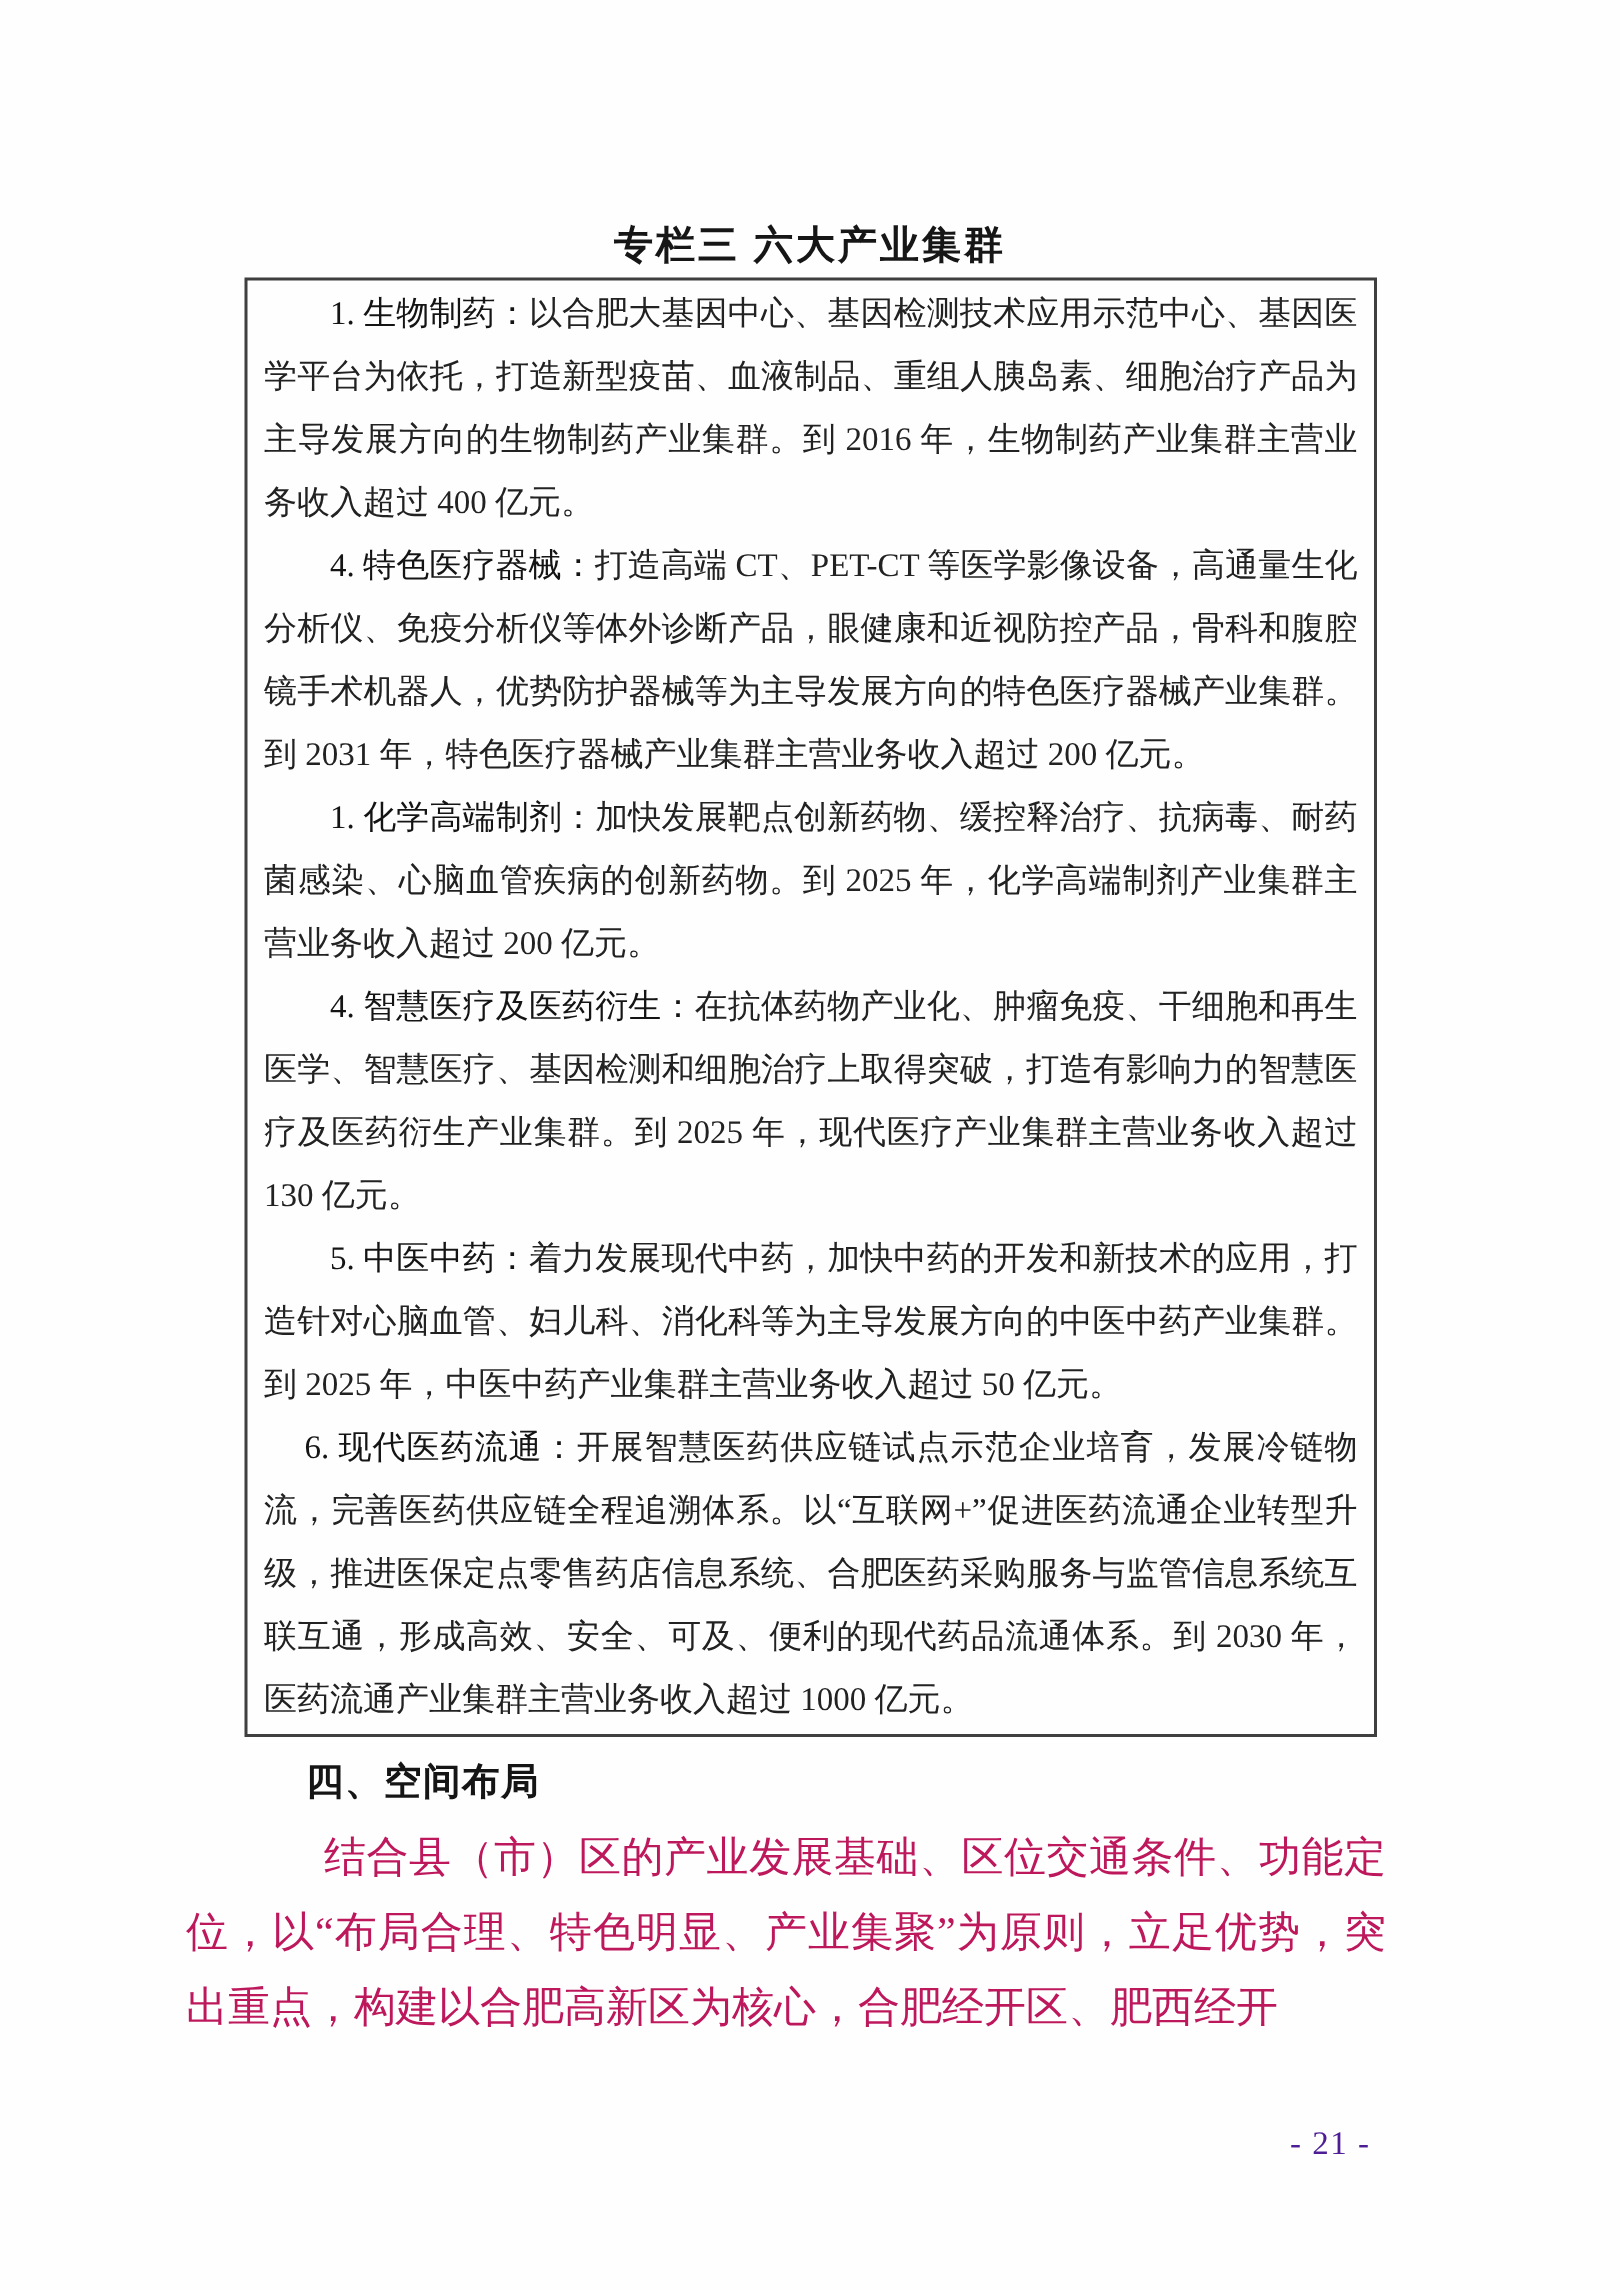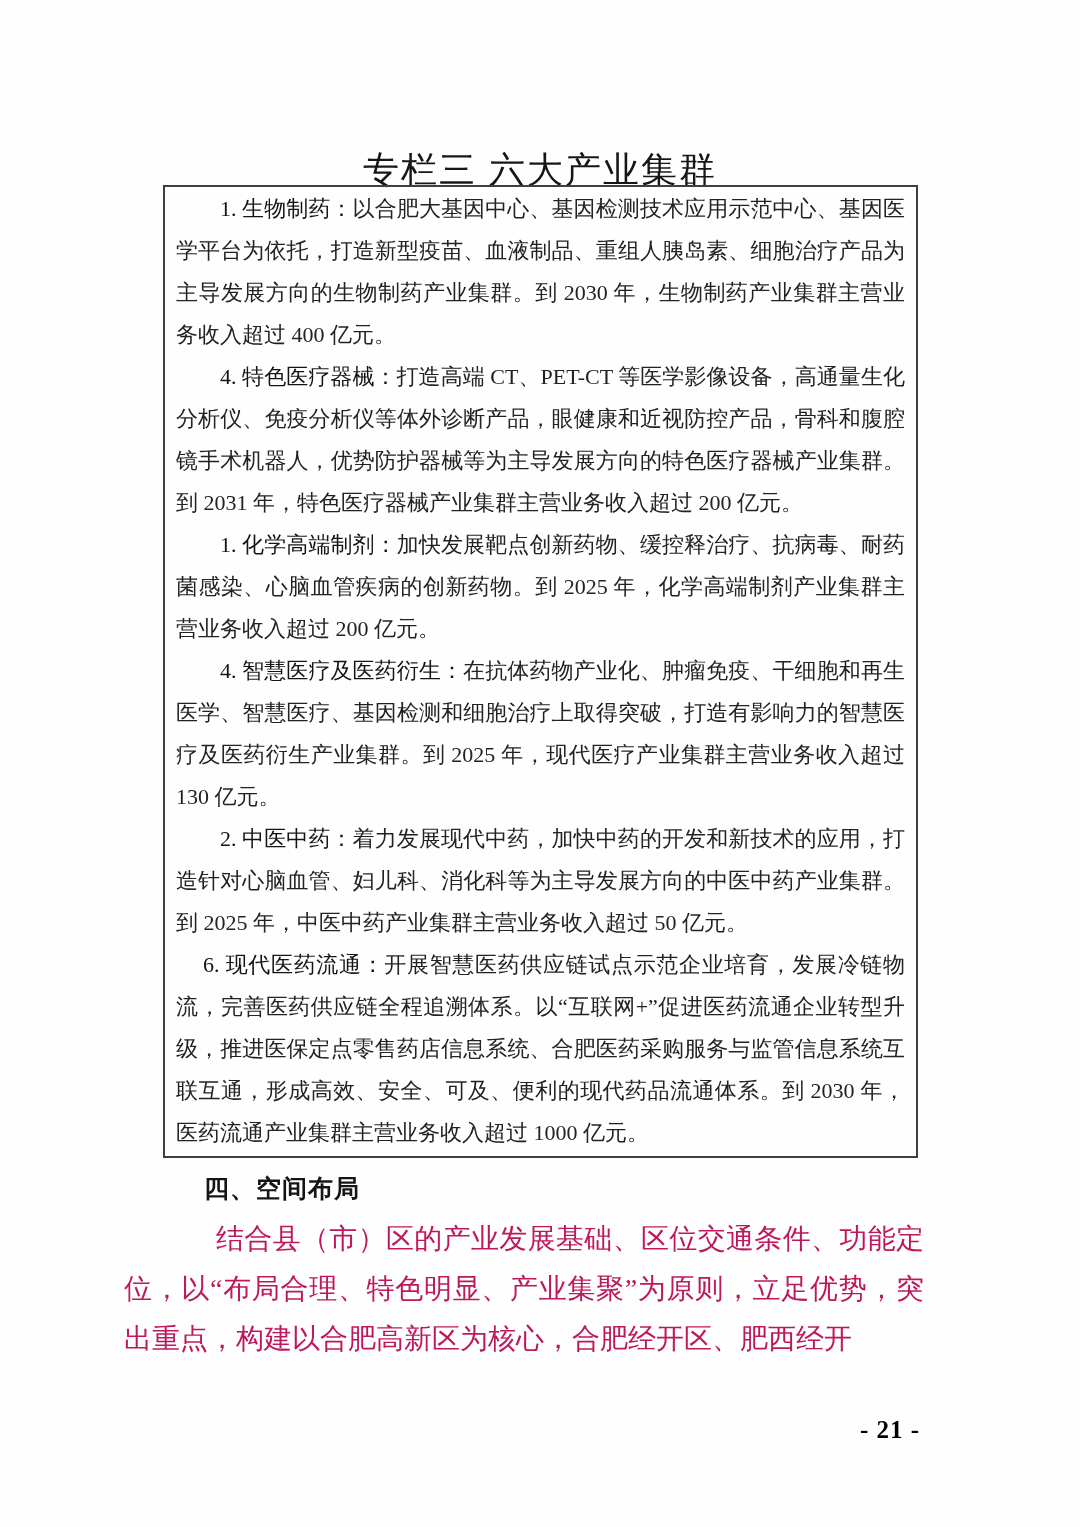--- a/index.html
+++ b/index.html
@@ -7,21 +7,21 @@
     position:relative;
     width:1080px;height:1527px;
     background:#fefefe;
     font-family:"Liberation Serif","DejaVu Serif",serif;
     color:#1b1b1b;
     overflow:hidden;
   }
   .doc-title{
     position:absolute;top:146px;left:0;width:100%;
     text-align:center;
-    font-size:36px;font-weight:400;
+    font-size:26px;font-weight:700;
     font-family:"Liberation Sans","DejaVu Sans",sans-serif;
     letter-spacing:2px;
     color:#161616;
   }
   .cluster-box{
     position:absolute;left:163px;top:185px;
     width:755px;height:973px;
     box-sizing:border-box;
     border:2px solid #3f3f3f;
     padding:1px 11px 0 11px;
@@ -46,36 +46,36 @@
   }
   .sec-para{
     margin:8px 0 0 0;
     font-size:28px;line-height:50px;
     text-indent:92px;
     text-align:justify;
     color:#be185d;
   }
   .page-number{
     position:absolute;left:860px;top:1416px;
-    font-size:25px;color:#000000;letter-spacing:1px;font-weight:bold;
+    font-size:22px;color:#4c1d95;letter-spacing:1px;
   }
 </style>
 </head>
 <body>
 
 <div class="page">
 
   <div class="doc-title">专栏三 六大产业集群</div>
 
   <div class="cluster-box">
-    <p><span class="lbl">1. 生物制药：</span><span>以合肥大基因中心、基因检测技术应用示范中心、基因医学平台为依托，打造新型疫苗、血液制品、重组人胰岛素、细胞治疗产品为主导发展方向的生物制药产业集群。到 2030 年，生物制药产业集群主营业务收入超过 400 亿元。</span></p>
+    <p><span class="lbl">1. 生物制药：</span><span>以合肥大基因中心、基因检测技术应用示范中心、基因医学平台为依托，打造新型疫苗、血液制品、重组人胰岛素、细胞治疗产品为主导发展方向的生物制药产业集群。到 2016 年，生物制药产业集群主营业务收入超过 400 亿元。</span></p>
     <p><span class="lbl">4. 特色医疗器械：</span><span>打造高端 CT、PET-CT 等医学影像设备，高通量生化分析仪、免疫分析仪等体外诊断产品，眼健康和近视防控产品，骨科和腹腔镜手术机器人，优势防护器械等为主导发展方向的特色医疗器械产业集群。到 2031 年，特色医疗器械产业集群主营业务收入超过 200 亿元。</span></p>
     <p><span class="lbl">1. 化学高端制剂：</span><span>加快发展靶点创新药物、缓控释治疗、抗病毒、耐药菌感染、心脑血管疾病的创新药物。到 2025 年，化学高端制剂产业集群主营业务收入超过 200 亿元。</span></p>
     <p><span class="lbl">4. 智慧医疗及医药衍生：</span><span>在抗体药物产业化、肿瘤免疫、干细胞和再生医学、智慧医疗、基因检测和细胞治疗上取得突破，打造有影响力的智慧医疗及医药衍生产业集群。到 2025 年，现代医疗产业集群主营业务收入超过 130 亿元。</span></p>
-    <p><span class="lbl">2. 中医中药：</span><span>着力发展现代中药，加快中药的开发和新技术的应用，打造针对心脑血管、妇儿科、消化科等为主导发展方向的中医中药产业集群。到 2025 年，中医中药产业集群主营业务收入超过 50 亿元。</span></p>
+    <p><span class="lbl">5. 中医中药：</span><span>着力发展现代中药，加快中药的开发和新技术的应用，打造针对心脑血管、妇儿科、消化科等为主导发展方向的中医中药产业集群。到 2025 年，中医中药产业集群主营业务收入超过 50 亿元。</span></p>
     <p class="item-6"><span class="lbl">6. 现代医药流通：</span><span>开展智慧医药供应链试点示范企业培育，发展冷链物流，完善医药供应链全程追溯体系。以“互联网+”促进医药流通企业转型升级，推进医保定点零售药店信息系统、合肥医药采购服务与监管信息系统互联互通，形成高效、安全、可及、便利的现代药品流通体系。到 2030 年，医药流通产业集群主营业务收入超过 1000 亿元。</span></p>
   </div>
 
   <div class="bottom-section">
     <h2 class="sec-heading">四、空间布局</h2>
     <p class="sec-para">结合县（市）区的产业发展基础、区位交通条件、功能定位，以“布局合理、特色明显、产业集聚”为原则，立足优势，突出重点，构建以合肥高新区为核心，合肥经开区、肥西经开</p>
   </div>
 
   <div class="page-number">- 21 -</div>
 

